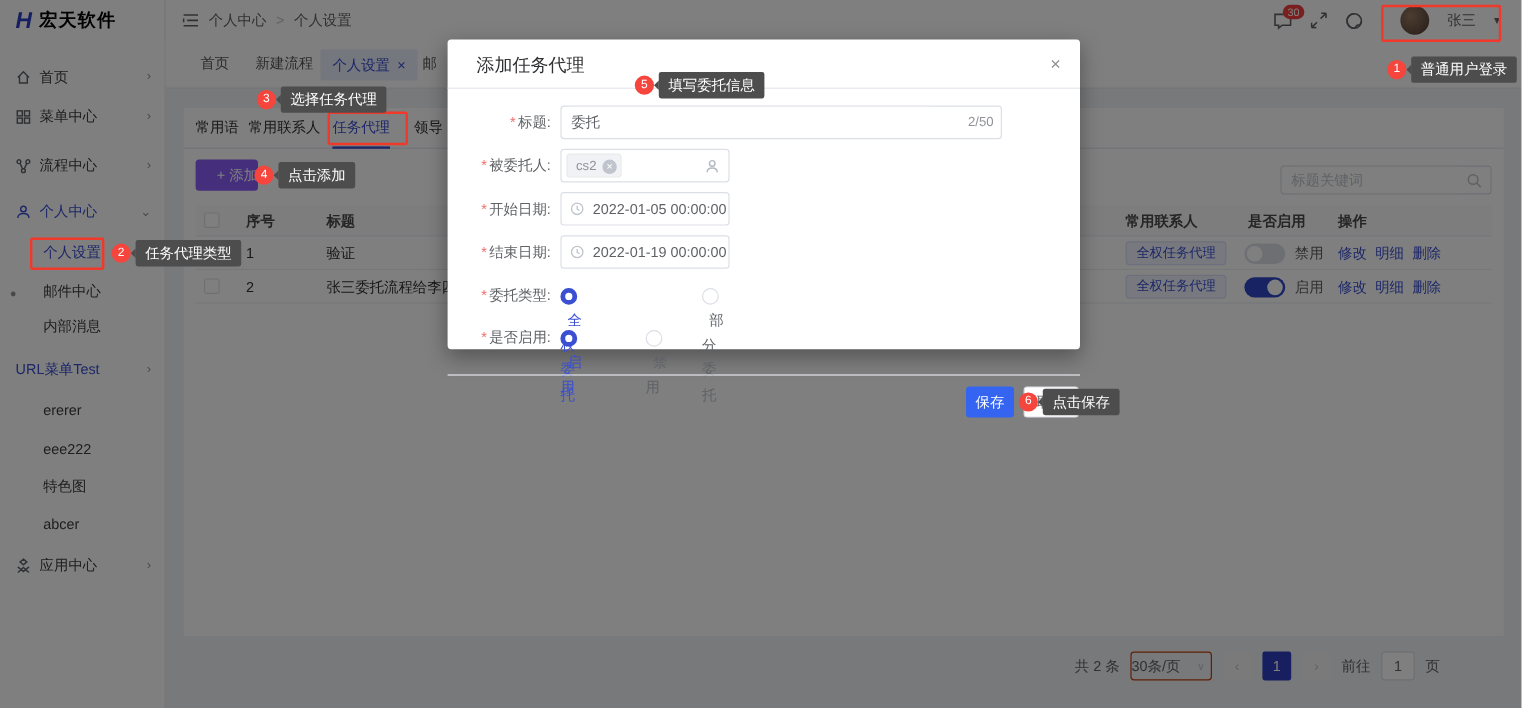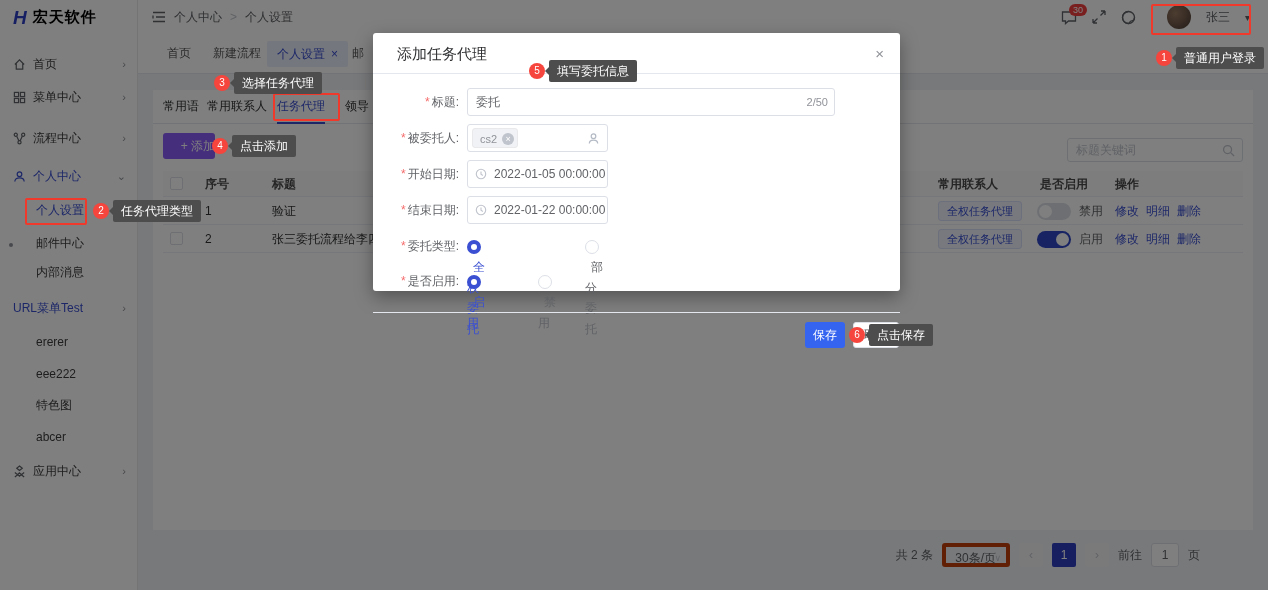--- a/index.html
+++ b/index.html
@@ -61,21 +61,21 @@
   .toggle{position:absolute;left:874px;top:6px;width:34px;height:17px;border-radius:9px;background:#dcdfe6;cursor:pointer;}
   .toggle::after{content:"";position:absolute;left:2px;top:2px;width:13px;height:13px;border-radius:50%;background:#fff;}
   .toggle.on{background:#2f46c4;}
   .toggle.on::after{left:auto;right:2px;}
   .tgl-label{position:absolute;left:916px;line-height:28px;color:#606266;}
   .ops{position:absolute;left:952px;top:0;height:28px;display:flex;align-items:center;gap:7px;}
   .lnk{color:#3a4fd1;cursor:pointer;}
 
   
   .pager{position:absolute;right:68px;top:469px;height:24px;display:flex;align-items:center;gap:9px;color:#606266;}
-  .pg-select{position:relative;width:68px;height:24px;border:4px solid #c2410c;border-radius:3px;line-height:22px;text-align:right;padding-right:10px;cursor:pointer;}
+  .pg-select{position:relative;width:68px;height:24px;border:1px solid #c2410c;border-radius:3px;line-height:22px;text-align:left;padding-right:10px;cursor:pointer;}
   .pg-caret{position:absolute;right:5px;top:0;line-height:22px;color:#c0c4cc;font-size:9px;}
   .pg-btn{width:24px;height:24px;background:#f4f4f5;border-radius:2px;text-align:center;line-height:24px;color:#c0c4cc;cursor:pointer;}
   .pg-cur{width:24px;height:24px;background:#2f3fc0;border-radius:2px;text-align:center;line-height:24px;color:#fff;cursor:pointer;}
   .pg-goto{width:28px;height:24px;border:1px solid #dcdfe6;border-radius:3px;text-align:center;font-size:12px;color:#606266;outline:none;font-family:"Liberation Sans",sans-serif;}
 
   
   .overlay{position:absolute;inset:0;background:rgba(0,0,0,0.5);z-index:40;}
   .modal{position:absolute;left:373px;top:33px;width:527px;height:258px;background:#fff;border-radius:3px;box-shadow:0 6px 18px rgba(0,0,0,.35);z-index:50;}
   .m-title{position:absolute;left:24px;top:12px;font-size:15px;color:#303133;}
   .m-close{position:absolute;right:16px;top:12px;color:#909399;font-size:15px;cursor:pointer;}
@@ -364,21 +364,21 @@
 
     <div class="m-row" style="top:163px">
       <span class="m-label"><span class="req">*</span><span>结束日期:</span></span>
       <span class="m-input" style="width:141px">
         <span class="date-ico">
             <svg width="12" height="12" viewBox="0 0 14 14" fill="none" stroke="#c0c4cc" stroke-width="1.3">
               <circle cx="7" cy="7" r="5.5"></circle>
               <path d="M7 4v3.3l2.2 1.4"></path>
             </svg>
           </span>
-        <span class="date-val">2022-01-22 00:00:00</span>
+        <span class="date-val">2022-01-19 00:00:00</span>
       </span>
     </div>
 
     <div class="m-row" style="top:203px;height:20px">
       <span class="m-label" style="line-height:20px"><span class="req">*</span><span>委托类型:</span></span>
       <span style="position:absolute;left:94px;line-height:20px">
         <span class="radio on"></span><span class="r-label on">全权委托</span>
       </span>
       <span style="position:absolute;left:212px;line-height:20px">
         <span class="radio"></span><span class="r-label">部分委托</span>

